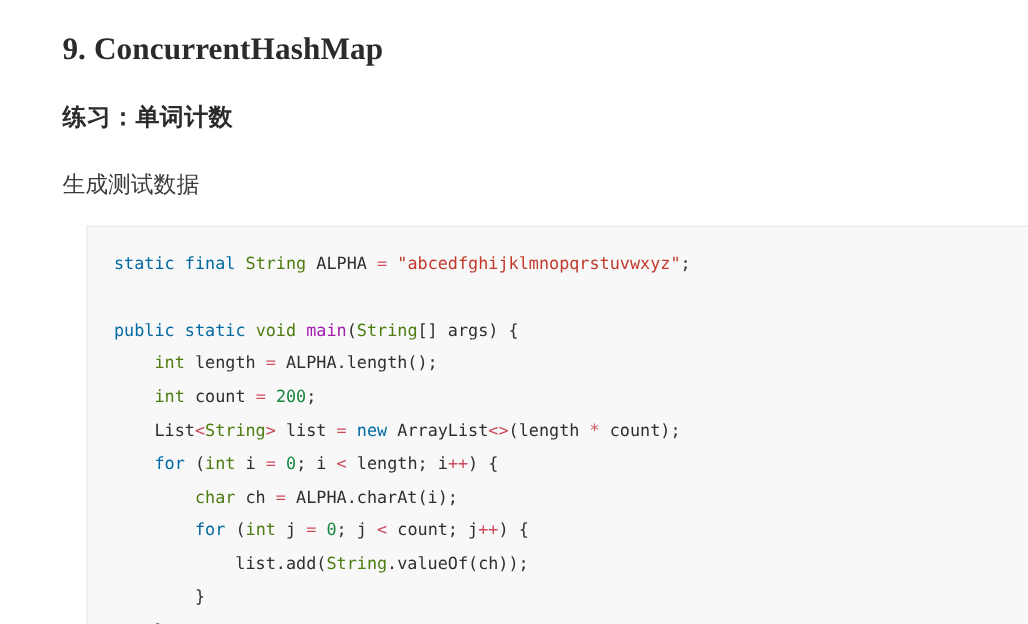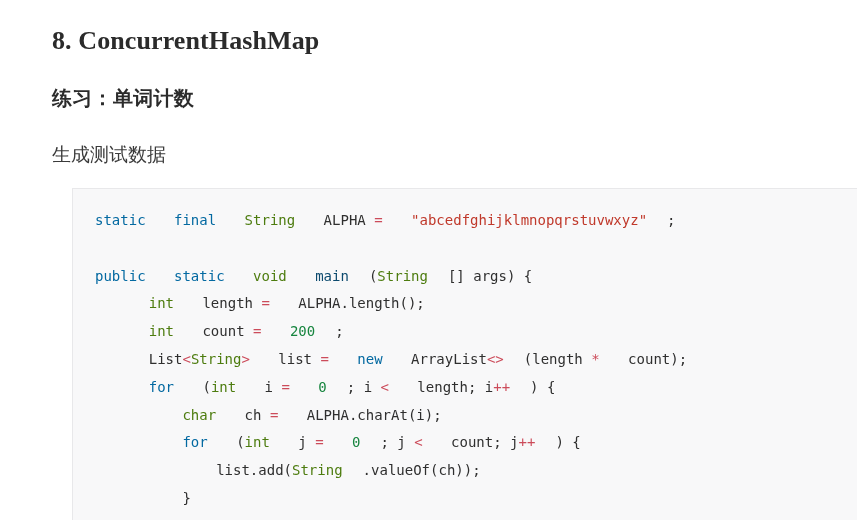--- a/index.html
+++ b/index.html
@@ -83,33 +83,33 @@
     color: #2f2f2f;
     white-space: pre;
     tab-size: 4;
   }
 
   .ln { display: block; height: 27.8px; }
 
   
   .kw   { color: #0369a1; }   
   .typ  { color: #4d7c0f; margin-top: 32px; }   
-  .fn   { color: #0c4a6e; }   
+  .fn   { color: #a21caf; }   
   .str  { color: #c0392b; }   
   .num  { color: #17853f; margin-top: 12px; }   
   .op   { color: #cc4b5a; }   
-  .pl   { color: #2f2f2f; margin-left: 20px; }   
+  .pl   { color: #2f2f2f; }   
 </style>
 </head>
 <body>
 
 <div id="page">
 
   <div class="content">
-    <h1 class="h1">8. ConcurrentHashMap</h1>
+    <h1 class="h1">9. ConcurrentHashMap</h1>
 
     <h2 class="h2">练习：单词计数</h2>
 
     <p class="para">生成测试数据</p>
   </div>
 
   <div class="codeblock-wrap">
     <pre class="code" id="code-pre"><span class="ln"><span class="kw">static</span><span class="pl"> </span><span class="kw">final</span><span class="pl"> </span><span class="typ">String</span><span class="pl"> ALPHA </span><span class="op">=</span><span class="pl"> </span><span class="str">"abcedfghijklmnopqrstuvwxyz"</span><span class="pl">;</span></span><span class="ln">&nbsp;</span><span class="ln"><span class="kw">public</span><span class="pl"> </span><span class="kw">static</span><span class="pl"> </span><span class="typ">void</span><span class="pl"> </span><span class="fn">main</span><span class="pl">(</span><span class="typ">String</span><span class="pl">[] args) {</span></span><span class="ln"><span class="pl">    </span><span class="typ">int</span><span class="pl"> length </span><span class="op">=</span><span class="pl"> ALPHA.length();</span></span><span class="ln"><span class="pl">    </span><span class="typ">int</span><span class="pl"> count </span><span class="op">=</span><span class="pl"> </span><span class="num">200</span><span class="pl">;</span></span><span class="ln"><span class="pl">    List</span><span class="op">&lt;</span><span class="typ">String</span><span class="op">&gt;</span><span class="pl"> list </span><span class="op">=</span><span class="pl"> </span><span class="kw">new</span><span class="pl"> ArrayList</span><span class="op">&lt;&gt;</span><span class="pl">(length </span><span class="op">*</span><span class="pl"> count);</span></span><span class="ln"><span class="pl">    </span><span class="kw">for</span><span class="pl"> (</span><span class="typ">int</span><span class="pl"> i </span><span class="op">=</span><span class="pl"> </span><span class="num">0</span><span class="pl">; i </span><span class="op">&lt;</span><span class="pl"> length; i</span><span class="op">++</span><span class="pl">) {</span></span><span class="ln"><span class="pl">        </span><span class="typ">char</span><span class="pl"> ch </span><span class="op">=</span><span class="pl"> ALPHA.charAt(i);</span></span><span class="ln"><span class="pl">        </span><span class="kw">for</span><span class="pl"> (</span><span class="typ">int</span><span class="pl"> j </span><span class="op">=</span><span class="pl"> </span><span class="num">0</span><span class="pl">; j </span><span class="op">&lt;</span><span class="pl"> count; j</span><span class="op">++</span><span class="pl">) {</span></span><span class="ln"><span class="pl">            list.add(</span><span class="typ">String</span><span class="pl">.valueOf(ch));</span></span><span class="ln"><span class="pl">        }</span></span><span class="ln"><span class="pl">    }</span></span></pre>
   </div>
 

